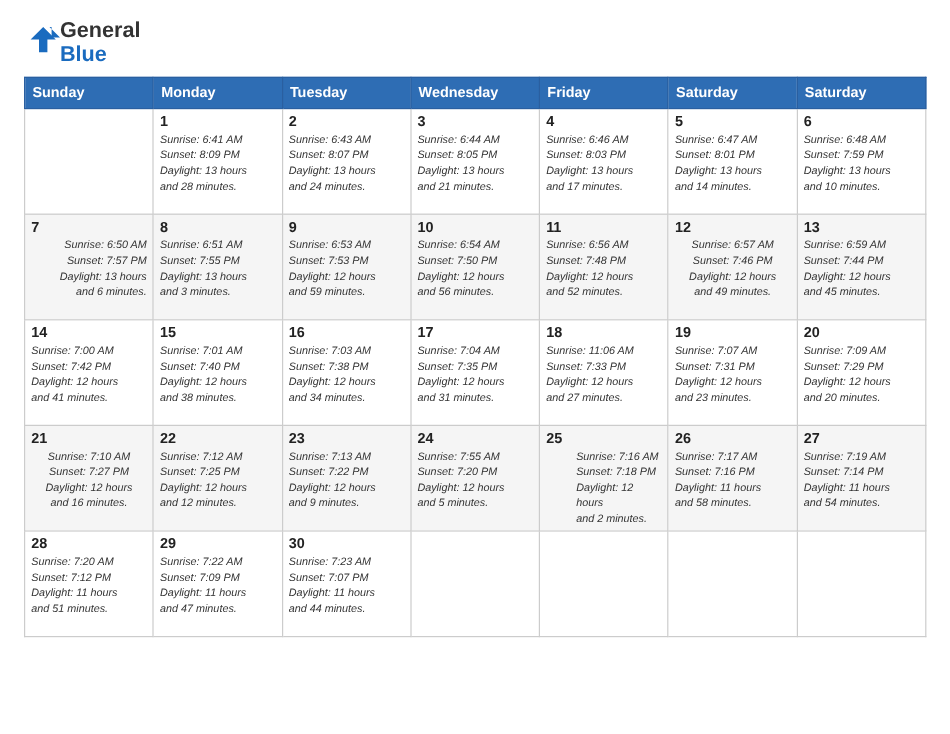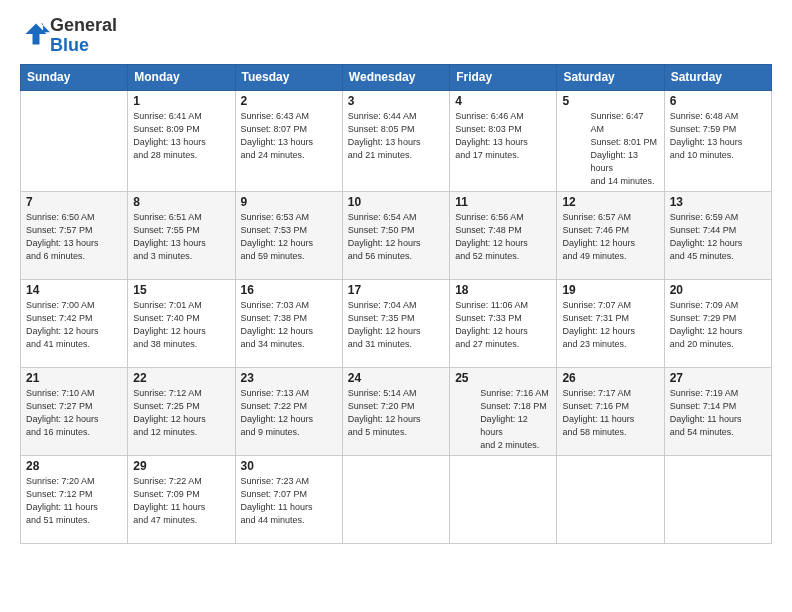--- a/index.html
+++ b/index.html
@@ -82,20 +82,21 @@
       font-size: 12px;
       font-weight: bold;
       color: #222;
       display: block;
       margin-bottom: 2px;
     }
     .day-info {
       font-size: 9px;
       line-height: 1.45;
       color: #333;
+      font-style: italic;
     }
     .empty { background: #fff; }
     tr:nth-child(even) td { background: #f5f5f5; }
     tr:nth-child(odd) td { background: #fff; }
     .calendar thead tr th { background: #2e6db4; }
   </style>
 </head>
 <body>
 
 <div class="page">
@@ -154,37 +155,37 @@
           </td>
           <td>
             <span class="day-num">4</span>
             <div class="day-info" style="white-space: pre-line;">Sunrise: 6:46 AM
 Sunset: 8:03 PM
 Daylight: 13 hours
 and 17 minutes.</div>
           </td>
           <td>
             <span class="day-num">5</span>
-            <div class="day-info" style="white-space: pre-line; margin-left: 28px;">Sunrise: 6:47 AM
+            <div class="day-info" style="white-space: pre-line;">Sunrise: 6:47 AM
 Sunset: 8:01 PM
 Daylight: 13 hours
 and 14 minutes.</div>
           </td>
           <td>
             <span class="day-num">6</span>
             <div class="day-info" style="white-space: pre-line;">Sunrise: 6:48 AM
 Sunset: 7:59 PM
 Daylight: 13 hours
 and 10 minutes.</div>
           </td>
         </tr>
         <tr>
           <td>
             <span class="day-num">7</span>
-            <div class="day-info" style="white-space: pre-line;">Sunrise: 6:50 AM
+            <div class="day-info" style="white-space: pre-line; text-align: right;">Sunrise: 6:50 AM
 Sunset: 7:57 PM
 Daylight: 13 hours
 and 6 minutes.</div>
           </td>
           <td>
             <span class="day-num">8</span>
             <div class="day-info" style="white-space: pre-line;">Sunrise: 6:51 AM
 Sunset: 7:55 PM
 Daylight: 13 hours
 and 3 minutes.</div>
@@ -205,21 +206,21 @@
           </td>
           <td>
             <span class="day-num">11</span>
             <div class="day-info" style="white-space: pre-line;">Sunrise: 6:56 AM
 Sunset: 7:48 PM
 Daylight: 12 hours
 and 52 minutes.</div>
           </td>
           <td>
             <span class="day-num">12</span>
-            <div class="day-info" style="white-space: pre-line;">Sunrise: 6:57 AM
+            <div class="day-info" style="white-space: pre-line; text-align: center;">Sunrise: 6:57 AM
 Sunset: 7:46 PM
 Daylight: 12 hours
 and 49 minutes.</div>
           </td>
           <td>
             <span class="day-num">13</span>
             <div class="day-info" style="white-space: pre-line;">Sunrise: 6:59 AM
 Sunset: 7:44 PM
 Daylight: 12 hours
 and 45 minutes.</div>
@@ -272,42 +273,42 @@
             <span class="day-num">20</span>
             <div class="day-info" style="white-space: pre-line;">Sunrise: 7:09 AM
 Sunset: 7:29 PM
 Daylight: 12 hours
 and 20 minutes.</div>
           </td>
         </tr>
         <tr>
           <td>
             <span class="day-num">21</span>
-            <div class="day-info" style="white-space: pre-line;">Sunrise: 7:10 AM
+            <div class="day-info" style="white-space: pre-line; text-align: center;">Sunrise: 7:10 AM
 Sunset: 7:27 PM
 Daylight: 12 hours
 and 16 minutes.</div>
           </td>
           <td>
             <span class="day-num">22</span>
             <div class="day-info" style="white-space: pre-line;">Sunrise: 7:12 AM
 Sunset: 7:25 PM
 Daylight: 12 hours
 and 12 minutes.</div>
           </td>
           <td>
             <span class="day-num">23</span>
             <div class="day-info" style="white-space: pre-line;">Sunrise: 7:13 AM
 Sunset: 7:22 PM
 Daylight: 12 hours
 and 9 minutes.</div>
           </td>
           <td>
             <span class="day-num">24</span>
-            <div class="day-info" style="white-space: pre-line;">Sunrise: 5:14 AM
+            <div class="day-info" style="white-space: pre-line;">Sunrise: 7:55 AM
 Sunset: 7:20 PM
 Daylight: 12 hours
 and 5 minutes.</div>
           </td>
           <td>
             <span class="day-num">25</span>
             <div class="day-info" style="white-space: pre-line; margin-left: 25px;">Sunrise: 7:16 AM
 Sunset: 7:18 PM
 Daylight: 12 hours
 and 2 minutes.</div>

